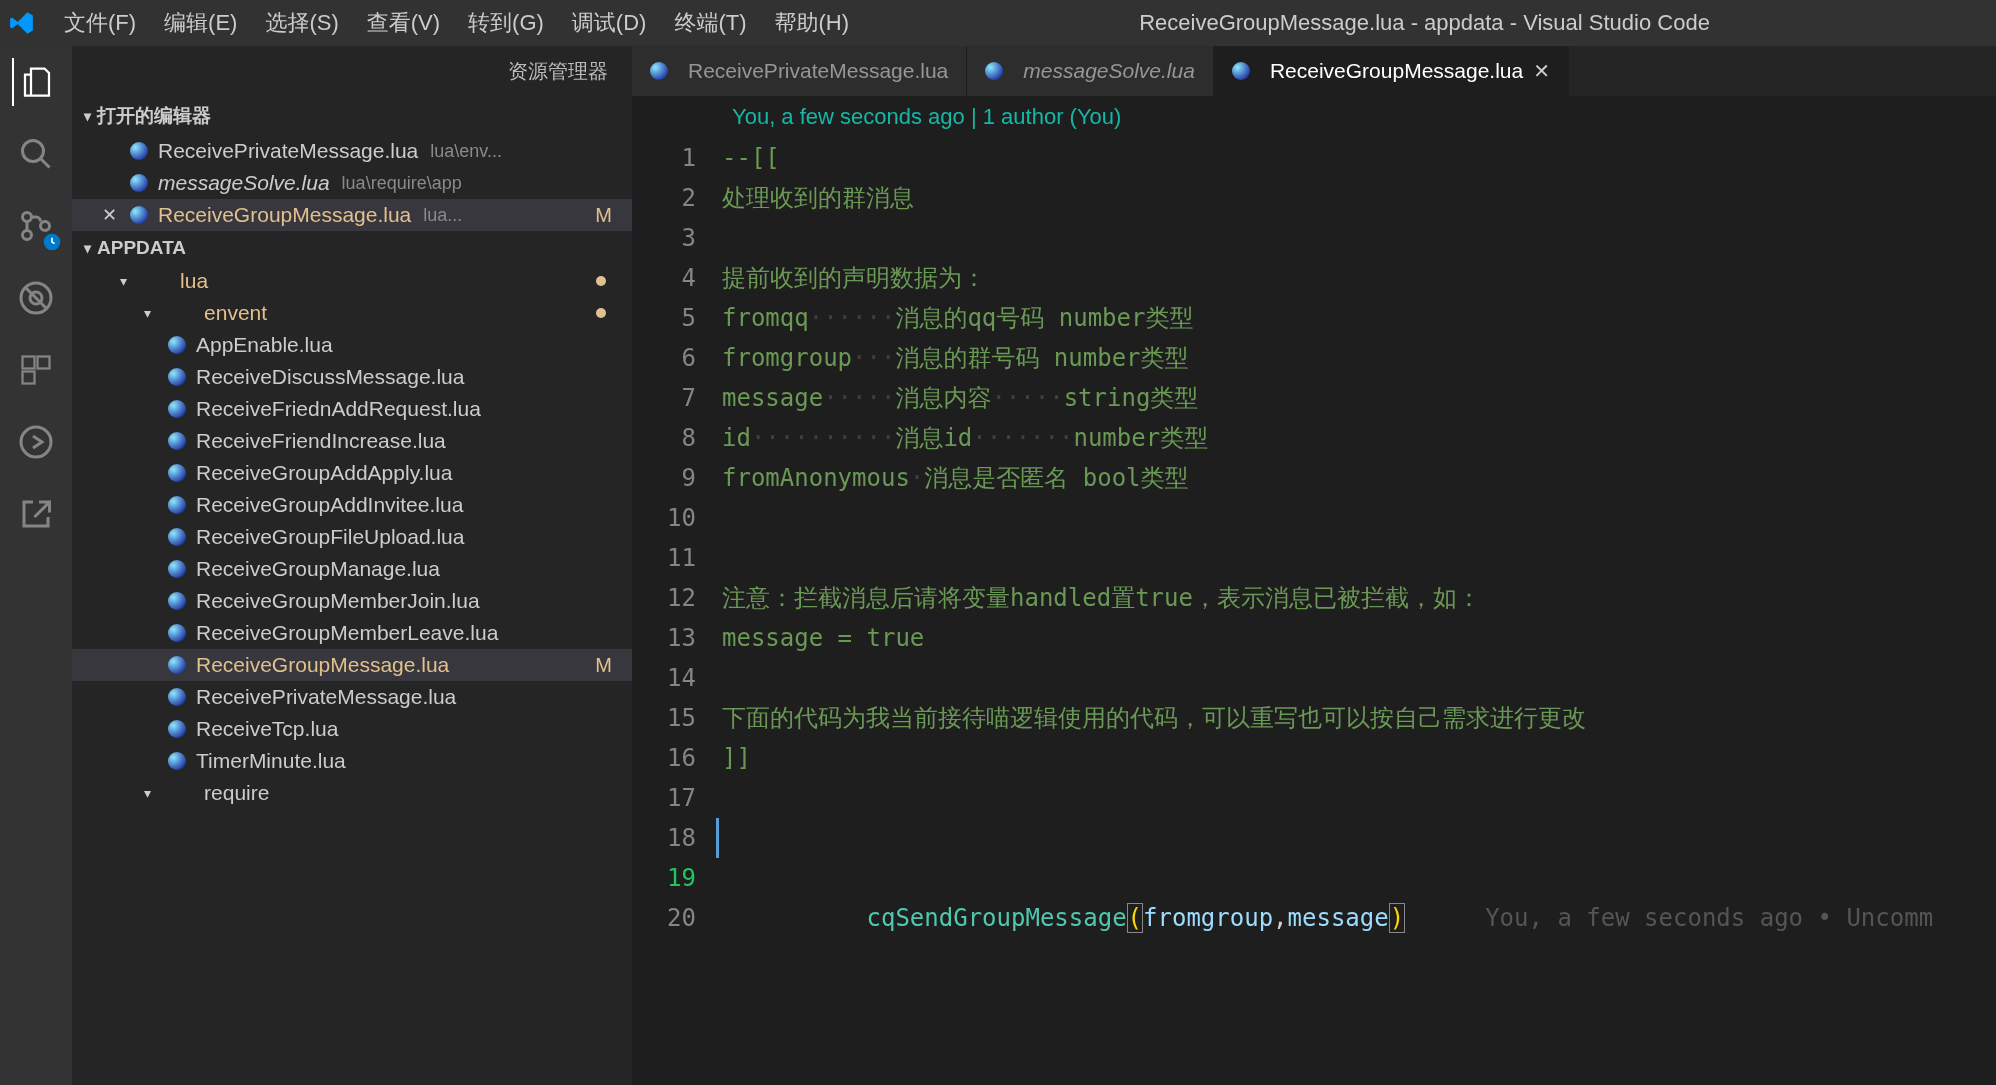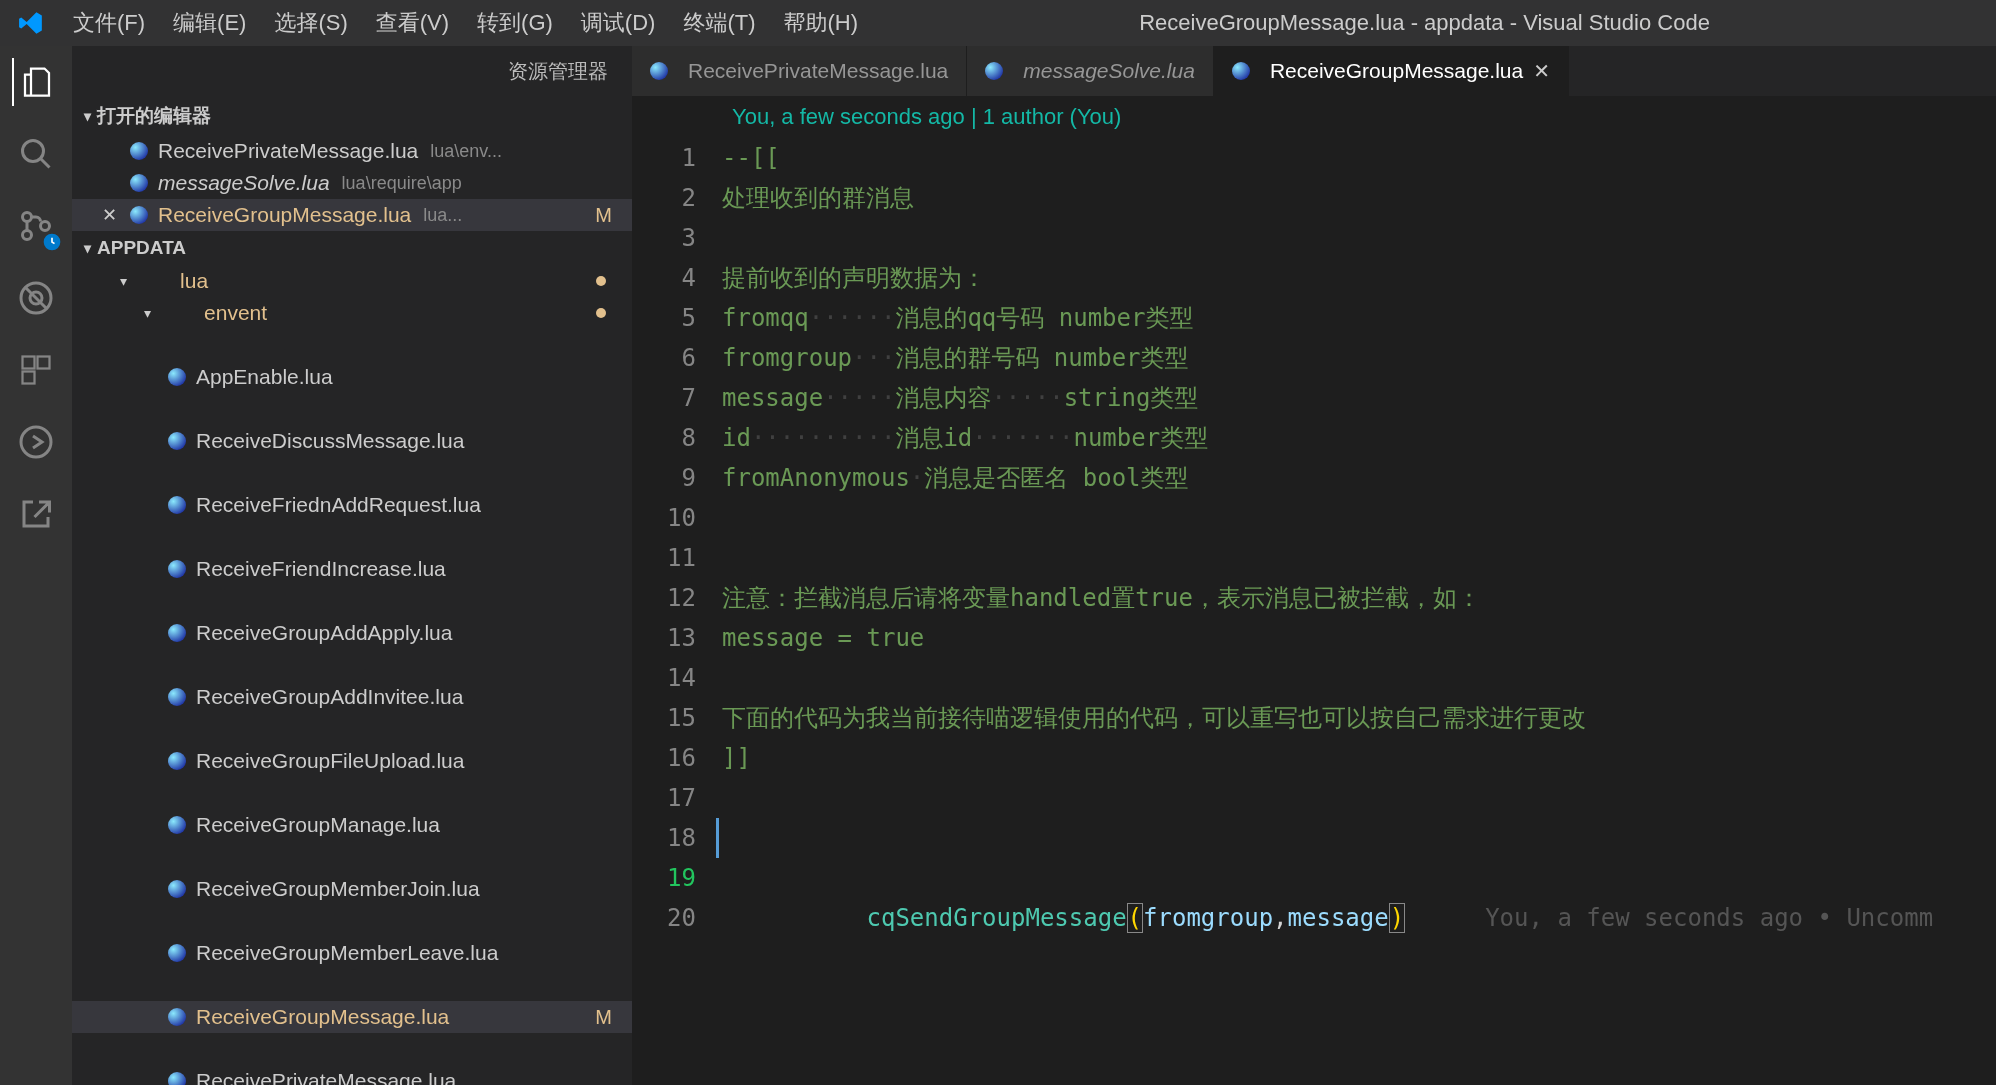--- a/index.html
+++ b/index.html
@@ -11,21 +11,21 @@
   height: 1085px;
   overflow: hidden;
   display: flex;
   flex-direction: column;
 }
 .titlebar {
   height: 46px;
   background: #323233;
   display: flex;
   align-items: center;
-  padding: 0 17px;
+  padding: 0 8px;
 }
 .vscode-logo {
   width: 28px; height: 28px;
   margin-right: 16px;
   display: flex; align-items: center; justify-content: center;
 }
 .menubar { display: flex; gap: 4px; }
 .menu-item {
   padding: 8px 12px;
   font-size: 22px;
@@ -100,21 +100,21 @@
 .editor-item .name.italic { font-style: italic; }
 .editor-item .path { color: #8a8a8a; font-size: 18px; margin-left: 12px; overflow: hidden; text-overflow: ellipsis; white-space: nowrap; }
 .editor-item .badge, .file-item .badge { margin-left: auto; color: #e2c08d; font-size: 20px; padding-right: 8px; }
 .folder-item { padding-left: 24px; font-weight: 500; }
 .folder-item.d1 { padding-left: 48px; }
 .folder-item.d2 { padding-left: 72px; }
 .folder-item .chev { margin-right: 6px; font-size: 14px; color: #cccccc; }
 .folder-item .name { color: #cccccc; margin-left: 47px; }
 .folder-item .name.modified { color: #e2c08d; }
 .folder-item .dot { margin-left: auto; width: 10px; height: 10px; border-radius: 50%; background: #e2c08d; margin-right: 14px; }
-.file-item.d3 { padding-left: 96px; margin-top: 32px; }
+.file-item.d3 { padding-left: 96px; }
 .file-item.selected { background: #37373d; }
 .editor-area { flex: 1; display: flex; flex-direction: column; background: #1e1e1e; }
 .tabbar {
   height: 50px;
   background: #252526;
   display: flex;
 }
 .tab {
   display: flex;
   align-items: center;

